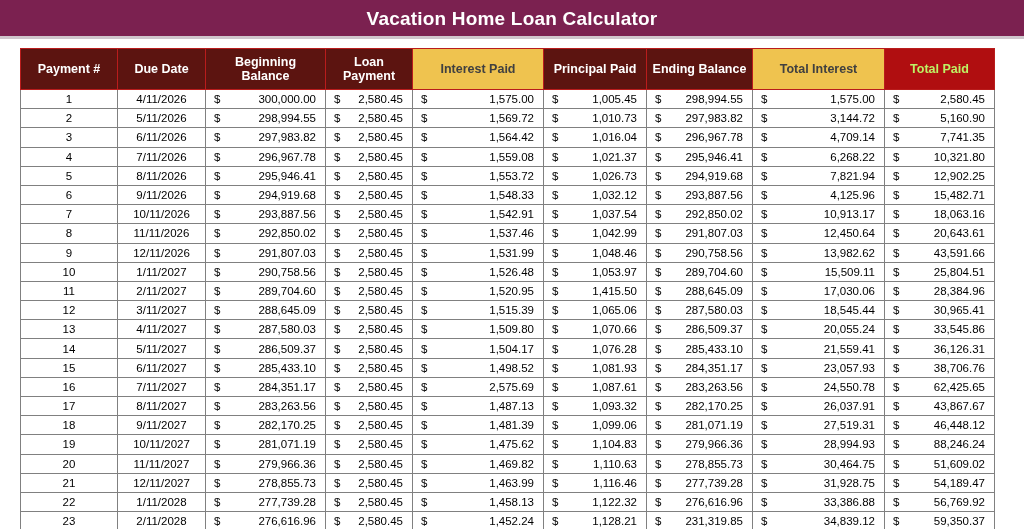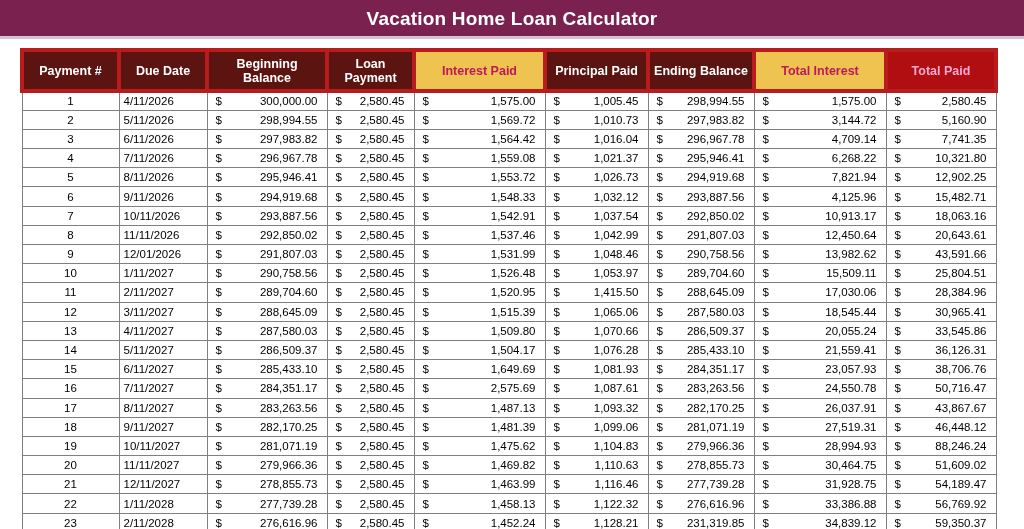--- a/index.html
+++ b/index.html
@@ -52,55 +52,55 @@
 
   
   #amortization-table thead th {
     height: 41px;
     padding: 2px 4px;
     font-size: 12.5px;
     font-weight: bold;
     text-align: center;
     vertical-align: middle;
     line-height: 1.12;
-    border: 4px solid #b91c1c;
+    border: 1px solid #b91c1c;
     box-sizing: border-box;
   }
   th.hdr-dark {
     background: #5C1410;
     color: #ffffff;
   }
   th.hdr-gold {
     background: #EFC34F;
-    color: #be185d;
+    color: #404040;
   }
   th.hdr-red {
     background: #B00E10;
-    color: #f9a8d4;
+    color: #bef264;
   }
 
   
   #amortization-table tbody td {
     height: 19.2px;
     border: 1px solid #808080;
     box-sizing: border-box;
     vertical-align: middle;
     color: #000000;
     background: #ffffff;
     font-size: 11.5px;
     padding: 0 4px;
     white-space: nowrap;
     overflow: hidden;
   }
   td.cell-num {
     background: #A8D8BE;
     text-align: center;
   }
   td.cell-date {
-    text-align: left;
+    text-align: center;
   }
   
   td.cell-money {
     padding: 0;
   }
   td.cell-money .money-wrap {
     display: flex;
     justify-content: space-between;
     align-items: center;
     padding: 0 5px 0 4px;
@@ -522,21 +522,21 @@
           </td>
           <td class="cell-money">
             <div class="money-wrap">
               <span class="sym">$</span>
               <span class="amt">20,643.61</span>
             </div>
           </td>
         </tr>
         <tr>
           <td class="cell-num">9</td>
-          <td class="cell-date">12/01/2026</td>
+          <td class="cell-date">12/11/2026</td>
           <td class="cell-money">
             <div class="money-wrap">
               <span class="sym">$</span>
               <span class="amt">291,807.03</span>
             </div>
           </td>
           <td class="cell-money">
             <div class="money-wrap">
               <span class="sym">$</span>
               <span class="amt">2,580.45</span>
@@ -814,21 +814,21 @@
           </td>
           <td class="cell-money">
             <div class="money-wrap">
               <span class="sym">$</span>
               <span class="amt">2,580.45</span>
             </div>
           </td>
           <td class="cell-money">
             <div class="money-wrap">
               <span class="sym">$</span>
-              <span class="amt">1,649.69</span>
+              <span class="amt">1,498.52</span>
             </div>
           </td>
           <td class="cell-money">
             <div class="money-wrap">
               <span class="sym">$</span>
               <span class="amt">1,081.93</span>
             </div>
           </td>
           <td class="cell-money">
             <div class="money-wrap">
@@ -884,21 +884,21 @@
           </td>
           <td class="cell-money">
             <div class="money-wrap">
               <span class="sym">$</span>
               <span class="amt">24,550.78</span>
             </div>
           </td>
           <td class="cell-money">
             <div class="money-wrap">
               <span class="sym">$</span>
-              <span class="amt">50,716.47</span>
+              <span class="amt">62,425.65</span>
             </div>
           </td>
         </tr>
         <tr>
           <td class="cell-num">17</td>
           <td class="cell-date">8/11/2027</td>
           <td class="cell-money">
             <div class="money-wrap">
               <span class="sym">$</span>
               <span class="amt">283,263.56</span>

